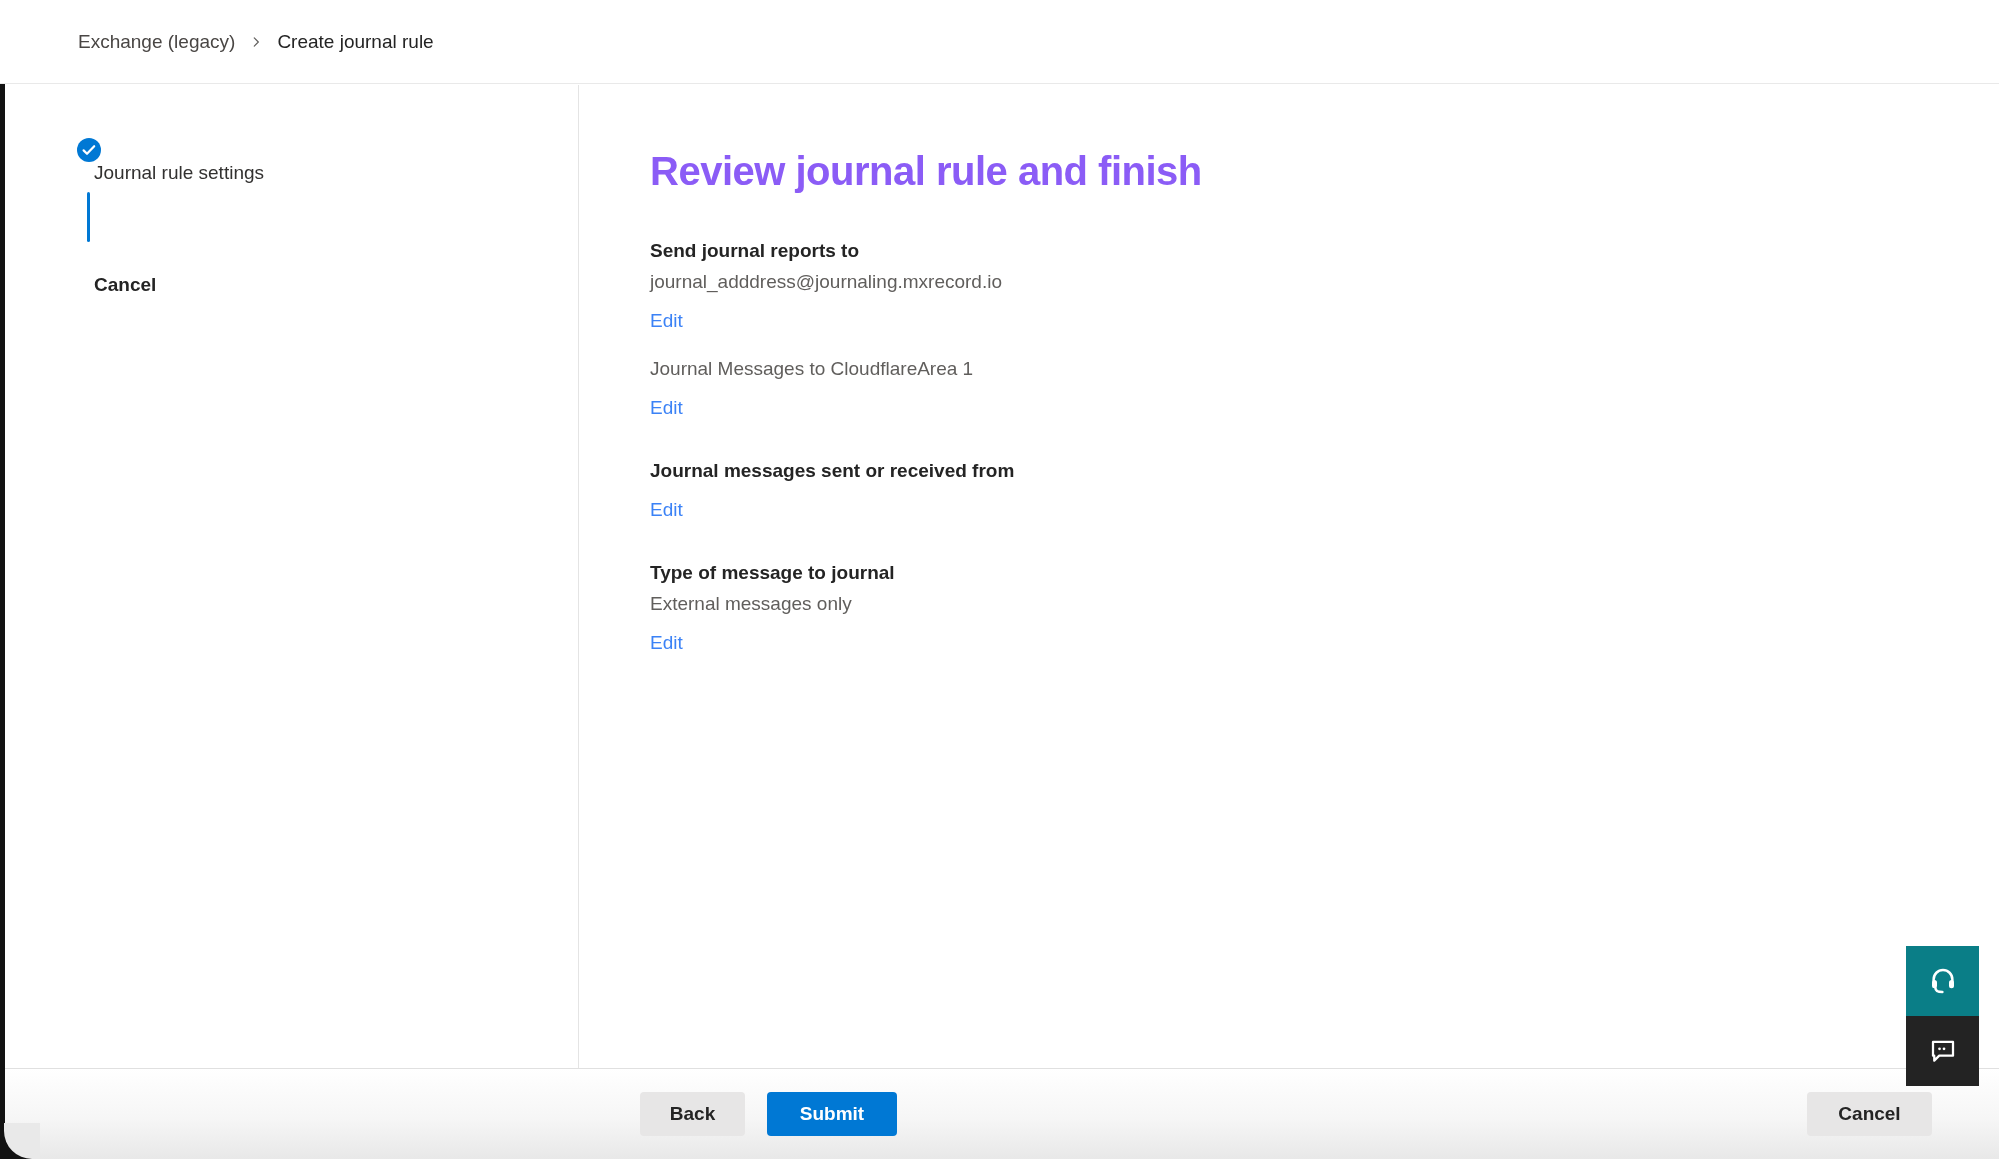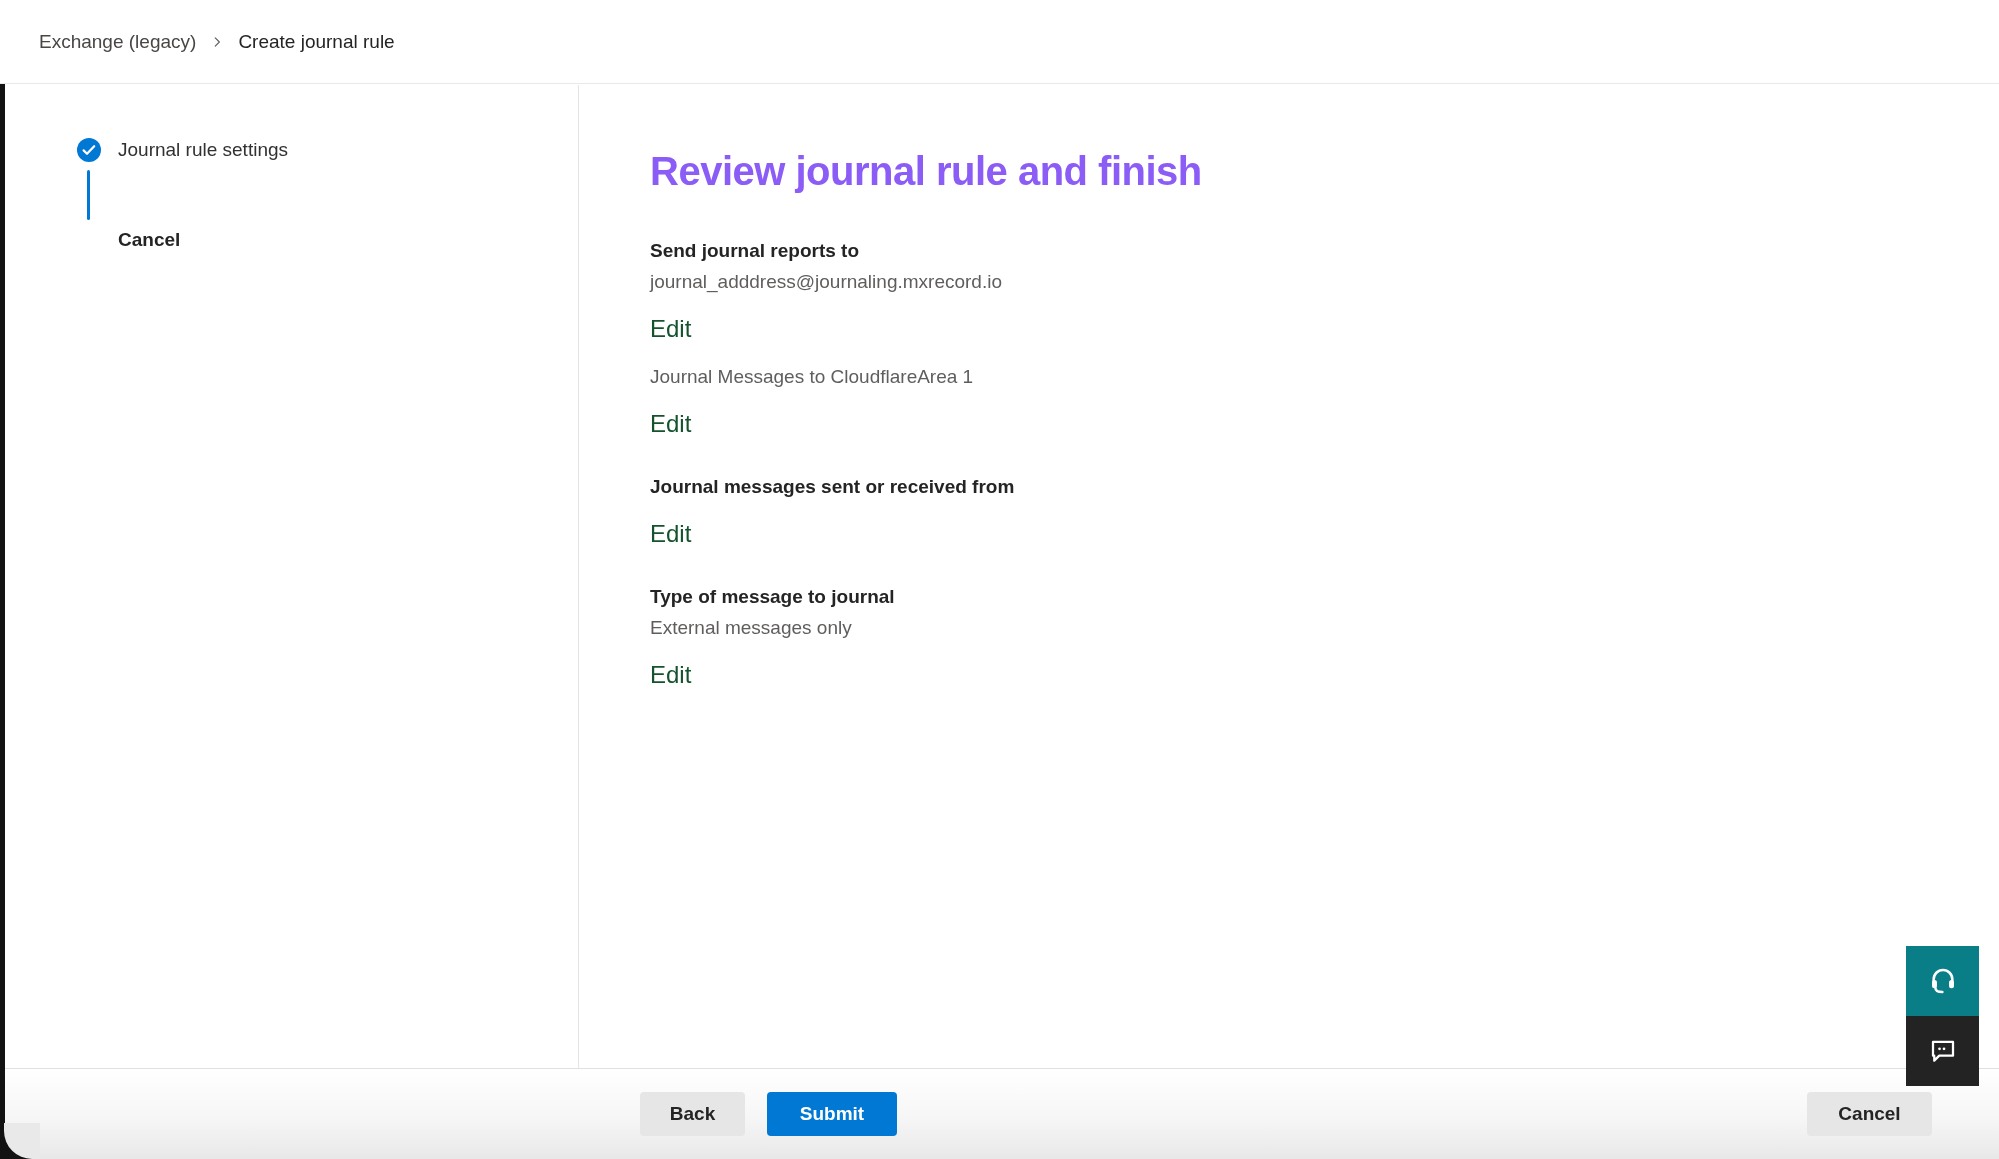--- a/index.html
+++ b/index.html
@@ -13,42 +13,42 @@
     position: absolute; inset: 0;
     background: #ffffff;
   }
 
   
   .topbar {
     position: absolute; top: 0; left: 0; right: 0; height: 84px;
     background: #ffffff;
     border-bottom: 1px solid #e9e9e9;
     display: flex; align-items: center;
-    padding-left: 39px;
+    padding-left: 78px;
     z-index: 3;
   }
   .crumb-link {
     font-size: 19px; color: #494644; text-decoration: none; cursor: pointer;
   }
   .crumb-sep {
     display: inline-flex; align-items: center;
     margin: 0 14px;
   }
   .crumb-sep svg { width: 14px; height: 14px; stroke: #605e5c; }
   .crumb-current { font-size: 19px; color: #242424; }
 
   
   .left-panel {
     position: absolute; top: 85px; left: 5px; width: 574px; bottom: 91px;
     background: #ffffff;
     border-right: 1px solid #e4e4e4;
     z-index: 2;
   }
   .steps { padding: 53px 0 0 72px; }
-  .step-row { display: flex; align-items: center; cursor: pointer; }
+  .step-row { display: flex; cursor: pointer; flex-direction: column; }
   .step-icon { width: 24px; height: 24px; flex: 0 0 24px; }
   .step-icon svg { width: 24px; height: 24px; display: block; }
   .step-dot {
     width: 24px; height: 24px; border-radius: 50%;
     background: #0078d4;
   }
   .step-label { margin-left: 17px; font-size: 19px; color: #323130; }
   .step-label.current { font-weight: bold; color: #242424; }
   .step-connector {
     width: 3px; height: 50px; background: #0078d4;
@@ -71,21 +71,21 @@
   .sections { margin-top: 44px; }
   .section { margin-bottom: 24px; }
   .section-label {
     font-size: 19px; font-weight: bold; color: #242424; line-height: 24px; margin-top: 39px;
   }
   .section-value {
     font-size: 19px; color: #605e5c; line-height: 24px; margin-top: 7px;
   }
   .edit-link {
     display: inline-block;
-    font-size: 24px; color: #14532d; line-height: 24px; margin-top: 23px;
+    font-size: 19px; color: #3b82f6; line-height: 24px; margin-top: 15px;
     text-decoration: none; cursor: pointer;
   }
 
   
   .footer {
     position: absolute; left: 0; right: 0; bottom: 0; height: 91px;
     border-top: 1px solid #e0e0e0;
     background: linear-gradient(180deg, #ffffff 0%, #f6f6f6 55%, #e8e8e8 100%);
     z-index: 4;
   }

